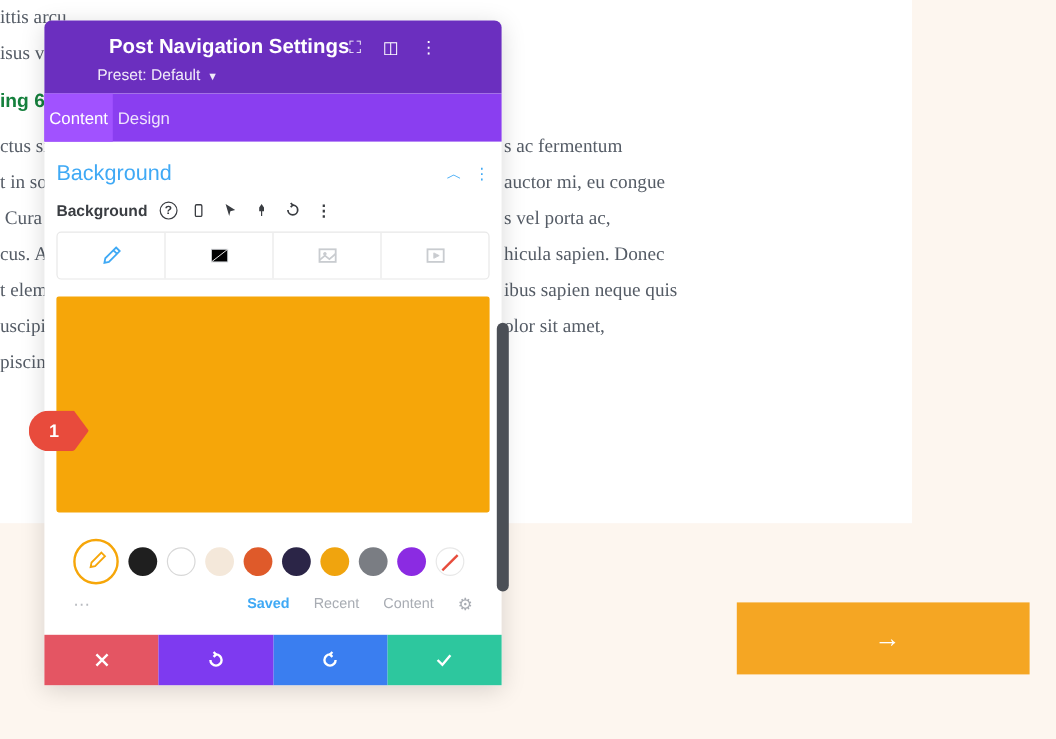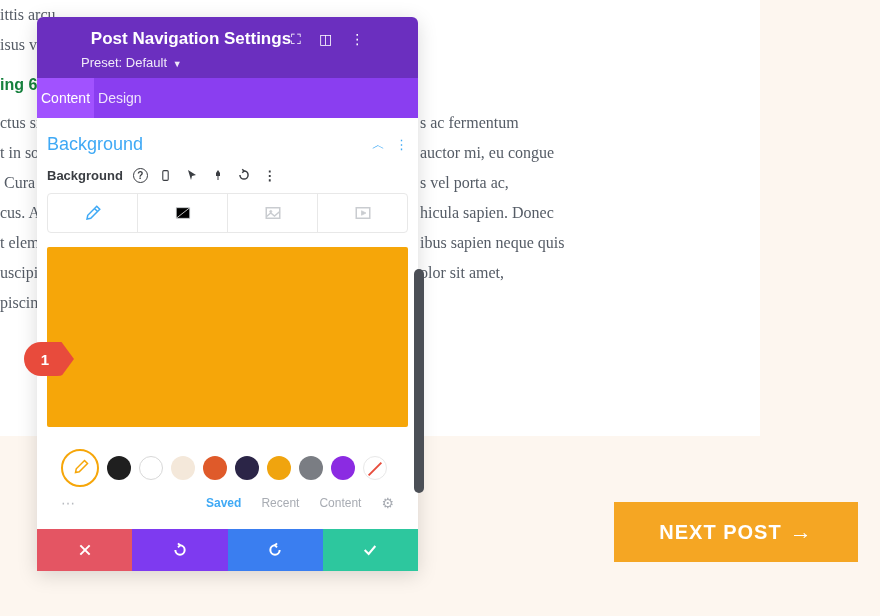--- a/index.html
+++ b/index.html
@@ -168,21 +168,20 @@
 uscipi
 piscin</div>
 <div class="bg-text" style="top:108px; left:420px">s ac fermentum
 auctor mi, eu congue
 s vel porta ac,
 hicula sapien. Donec
 ibus sapien neque quis
 olor sit amet,</div>
 
 <div class="next-post-btn">
-  <span>NEXT POST</span>
   <span class="arrow">→</span>
 </div>
 
 <div class="panel">
   <div class="panel-scrollbar"></div>
   <div class="panel-header">
     <div class="panel-title-row">
       <div class="panel-title">Post Navigation Settings</div>
       <div class="panel-icons">
         <span>⛶</span>

